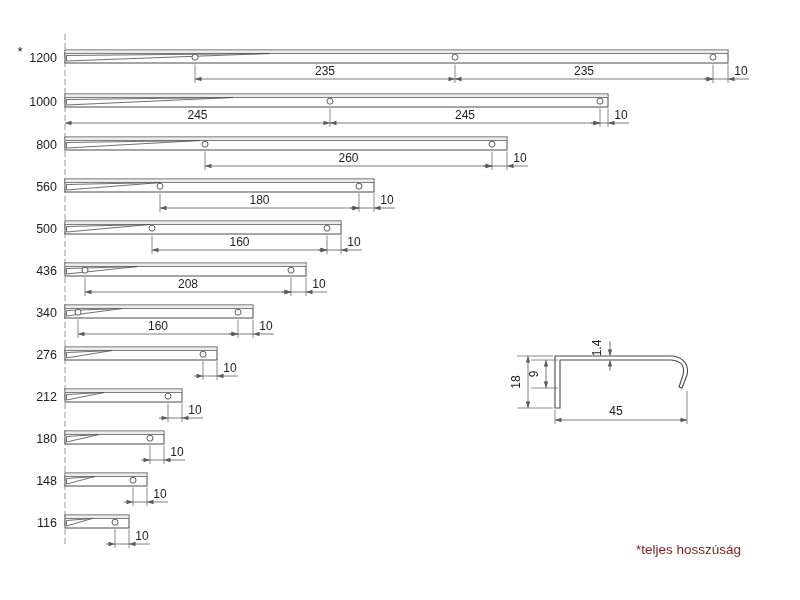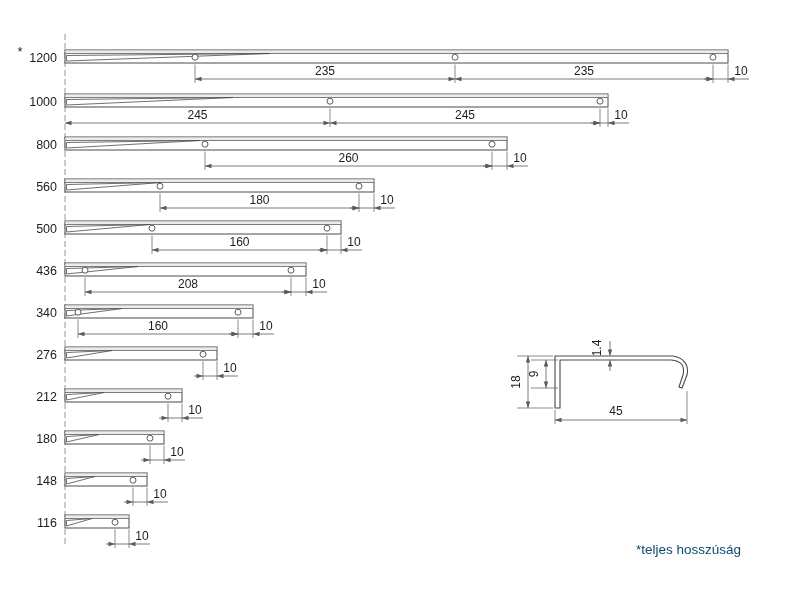--- a/index.html
+++ b/index.html
@@ -1,19 +1,19 @@
 <!DOCTYPE html>
 <html><head>
 <meta charset="utf-8">
 <style>
   html,body{margin:0;padding:0;background:#ffffff;}
   #stage{position:relative;width:800px;height:600px;background:#ffffff;overflow:hidden;
          font-family:"Liberation Sans", sans-serif;}
   svg text{font-family:"Liberation Sans", sans-serif;fill:#1c1c1c;}
-  .footnote{position:absolute;top:542px;left:636px;font-size:13.5px;color:#0c4a6e;
+  .footnote{position:absolute;top:542px;left:636px;font-size:13.5px;color:#7f1d1d;
             font-family:"Liberation Sans", sans-serif;}
 </style>
 </head>
 <body>
 
 <div id="stage">
   <svg id="cv" width="800" height="600" viewBox="0 0 800 600">
       <line x1="65" y1="34" x2="65" y2="546" stroke="#8a8a8a" stroke-width="0.9" stroke-dasharray="6,3"></line>
       <rect x="65" y="50" width="663" height="13" fill="#ffffff" stroke="#4a4a4a" stroke-width="1"></rect>
       <rect x="65.5" y="50.5" width="662" height="3" fill="#ececec" stroke="none"></rect>

